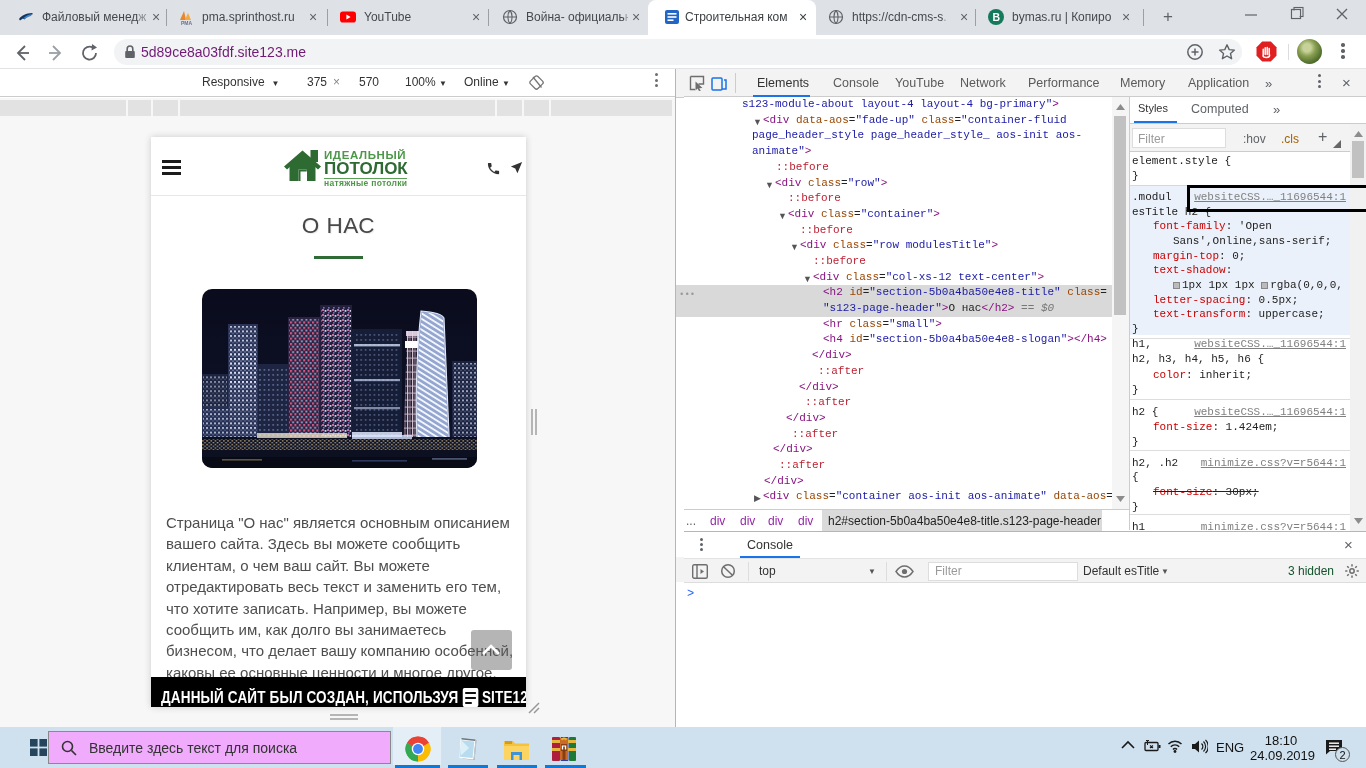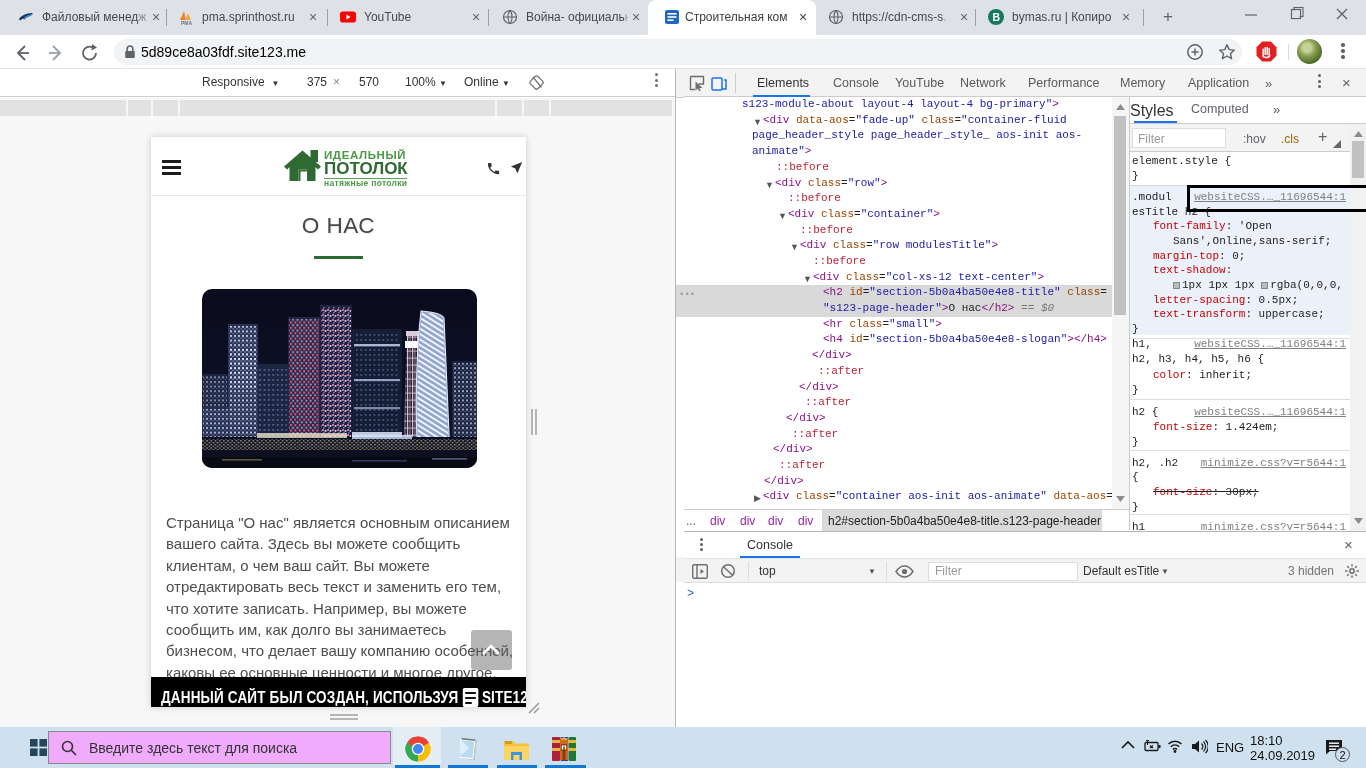--- a/index.html
+++ b/index.html
@@ -129,21 +129,21 @@
   <svg style="position:absolute;left:80px;top:8px" width="20" height="20" viewBox="0 0 20 20">
       <path d="M16 10 A6.5 6.5 0 1 1 12.5 4.3" fill="none" stroke="#5f6368" stroke-width="1.8"></path>
       <path d="M12 1 L17 4.5 L11.5 7.5 Z" fill="#5f6368"></path>
     </svg>
 </div>
 <div id="omni">
   <svg style="position:absolute;left:8px;top:5px" width="16" height="16" viewBox="0 0 16 16">
       <rect x="3.2" y="7" width="9.6" height="7" rx="1" fill="#5f6368"></rect>
       <path d="M5.2 7 V4.8 A2.8 2.8 0 0 1 10.8 4.8 V7" fill="none" stroke="#5f6368" stroke-width="1.6"></path>
     </svg>
-  <div style="position:absolute;left:27px;top:5px;font-size:14px;color:#000000">5d89ce8a03fdf.site123.me</div>
+  <div style="position:absolute;left:27px;top:5px;font-size:14px;color:#701a75">5d89ce8a03fdf.site123.me</div>
   <svg style="position:absolute;left:1072px;top:4px" width="18" height="18" viewBox="0 0 18 18">
       <circle cx="9" cy="9" r="7.2" fill="none" stroke="#5f6368" stroke-width="1.5"></circle>
       <path d="M9 5.5 V12.5 M5.5 9 H12.5" stroke="#5f6368" stroke-width="1.5"></path>
     </svg>
   <svg style="position:absolute;left:1104px;top:4px" width="18" height="18" viewBox="0 0 18 18">
       <path d="M9 1.8 L11.2 6.6 L16.4 7.1 L12.5 10.6 L13.6 15.7 L9 13 L4.4 15.7 L5.5 10.6 L1.6 7.1 L6.8 6.6 Z" fill="none" stroke="#5f6368" stroke-width="1.4" stroke-linejoin="round"></path>
     </svg>
 </div>
 <svg style="position:absolute;left:1256px;top:41px" width="21" height="21" viewBox="0 0 21 21">
     <path d="M6.2 0.5 H14.8 L20.5 6.2 V14.8 L14.8 20.5 H6.2 L0.5 14.8 V6.2 Z" fill="#e02020"></path>
@@ -387,21 +387,21 @@
   <div id="crumbs">
     <div style="position:absolute;left:2px;top:4px;color:#5f6368">...</div>
     <div style="position:absolute;left:26px;top:4px;color:#9626a9">div</div>
     <div style="position:absolute;left:56px;top:4px;color:#9626a9">div</div>
     <div style="position:absolute;left:84px;top:4px;color:#9626a9">div</div>
     <div style="position:absolute;left:114px;top:4px;color:#9626a9">div</div>
     <div style="position:absolute;left:138px;top:0;width:280px;height:21px;background:#dadada"></div>
     <div style="position:absolute;left:144px;top:4px;color:#222">h2#section-5b0a4ba50e4e8-title.s123-page-header</div>
   </div>
   <div id="styles">
-    <div style="position:absolute;left:0;top:5px;font-size:16px;color:#333">Styles</div>
+    <div style="position:absolute;left:8px;top:5px;font-size:11px;color:#333">Styles</div>
     <div style="position:absolute;left:4px;top:24px;width:43px;height:2px;background:#1a73e8"></div>
     <div style="position:absolute;left:61px;top:5px;font-size:12.5px;color:#5f6368">Computed</div>
     <div style="position:absolute;left:143px;top:5px;font-size:13px;color:#5f6368">»</div>
     <div style="position:absolute;left:0;top:26px;width:237px;height:1px;background:#ccc"></div>
     <div style="position:absolute;left:0;top:27px;width:237px;height:28px;background:#f3f3f3;border-bottom:1px solid #ccc"></div>
     <div style="position:absolute;left:2px;top:31px;width:94px;height:20px;background:#fff;border:1px solid #ddd"></div>
     <div style="position:absolute;left:8px;top:35px;font-size:12px;color:#9a9a9a">Filter</div>
     <div style="position:absolute;left:113px;top:35px;font-size:12px;color:#5f6368">:hov</div>
     <div style="position:absolute;left:151px;top:35px;font-size:12px;color:#a16207">.cls</div>
     <div style="position:absolute;left:188px;top:31px;font-size:16px;color:#5f6368">+</div>
@@ -475,21 +475,21 @@
       <div style="position:absolute;left:184px;top:8px;font-size:8px;color:#555">▼</div>
       <div style="position:absolute;left:202px;top:3px;width:1px;height:19px;background:#ddd"></div>
       <svg style="position:absolute;left:211px;top:6px" width="19" height="13" viewBox="0 0 19 13">
           <path d="M1 6.5 C4 2 8 1 9.5 1 C11 1 15 2 18 6.5 C15 11 11 12 9.5 12 C8 12 4 11 1 6.5 Z" fill="none" stroke="#6e6e6e" stroke-width="1.4"></path>
           <circle cx="9.5" cy="6.5" r="2.6" fill="#6e6e6e"></circle>
         </svg>
       <div style="position:absolute;left:244px;top:3px;width:150px;height:19px;background:#fff;border:1px solid #ddd"></div>
       <div style="position:absolute;left:251px;top:5px;font-size:12px;color:#9a9a9a">Filter</div>
       <div style="position:absolute;left:399px;top:5px;font-size:12px;color:#333">Default esTitle</div>
       <div style="position:absolute;left:477px;top:8px;font-size:8px;color:#555">▼</div>
-      <div style="position:absolute;left:604px;top:5px;font-size:12px;color:#737373">3 hidden</div>
+      <div style="position:absolute;left:604px;top:5px;font-size:12px;color:#14532d">3 hidden</div>
       <svg style="position:absolute;left:660px;top:4px" width="16" height="16" viewBox="0 0 16 16">
           <circle cx="8" cy="8" r="2.2" fill="none" stroke="#6e6e6e" stroke-width="1.5"></circle>
           <path d="M8 1.2 V3.4 M8 12.6 V14.8 M1.2 8 H3.4 M12.6 8 H14.8 M3.2 3.2 L4.8 4.8 M11.2 11.2 L12.8 12.8 M12.8 3.2 L11.2 4.8 M4.8 11.2 L3.2 12.8" stroke="#6e6e6e" stroke-width="1.5"></path>
         </svg>
     </div>
     <div style="position:absolute;left:3px;top:55px;font-size:12px;color:#2962ff;font-family:'Liberation Mono',monospace">&gt;</div>
   </div>
 </div>
 <div id="taskbar">
   <svg style="position:absolute;left:30px;top:12px" width="17" height="17" viewBox="0 0 17 17">
@@ -561,21 +561,21 @@
       <path d="M1.5 5 A9 9 0 0 1 14.5 5" fill="none" stroke="#1a1a1a" stroke-width="1.4"></path>
       <path d="M3.8 7.8 A5.5 5.5 0 0 1 12.2 7.8" fill="none" stroke="#1a1a1a" stroke-width="1.4"></path>
       <path d="M6 10.5 A2.5 2.5 0 0 1 10 10.5" fill="none" stroke="#1a1a1a" stroke-width="1.4"></path>
       <circle cx="8" cy="12.5" r="1.4" fill="#1a1a1a"></circle>
     </svg>
   <svg style="position:absolute;left:1191px;top:12px" width="17" height="15" viewBox="0 0 17 15">
       <path d="M1 5 H4 L8 1.5 V13.5 L4 10 H1 Z" fill="#1a1a1a"></path>
       <path d="M10.5 4.5 A4 4 0 0 1 10.5 10.5 M12.5 2.5 A7 7 0 0 1 12.5 12.5 M14.5 0.8 A9.5 9.5 0 0 1 14.5 14.2" fill="none" stroke="#1a1a1a" stroke-width="1.2"></path>
     </svg>
   <div style="position:absolute;left:1216px;top:13px;font-size:13px;color:#111">ENG</div>
-  <div style="position:absolute;left:1250px;top:6px;width:62px;text-align:left;font-size:13px;color:#111">18:10</div>
+  <div style="position:absolute;left:1250px;top:6px;width:62px;text-align:center;font-size:13px;color:#111">18:10</div>
   <div style="position:absolute;left:1250px;top:21px;width:62px;text-align:center;font-size:13px;color:#111">24.09.2019</div>
   <svg style="position:absolute;left:1325px;top:12px" width="18" height="16" viewBox="0 0 18 16">
       <path d="M1 1 H17 V12 H5 L1 15.5 Z" fill="#1a1a1a"></path>
       <rect x="4" y="3.5" width="10" height="1.4" fill="#fff"></rect>
       <rect x="4" y="6.5" width="10" height="1.4" fill="#fff"></rect>
       <rect x="4" y="9.5" width="7" height="1.4" fill="#fff"></rect>
     </svg>
   <div style="position:absolute;left:1335px;top:20px;width:15px;height:15px;border-radius:50%;background:#cfdfed;border:1px solid #555;font-size:11px;color:#111;text-align:center;line-height:14px">2</div>
 </div>
 <div id="annot"></div>

